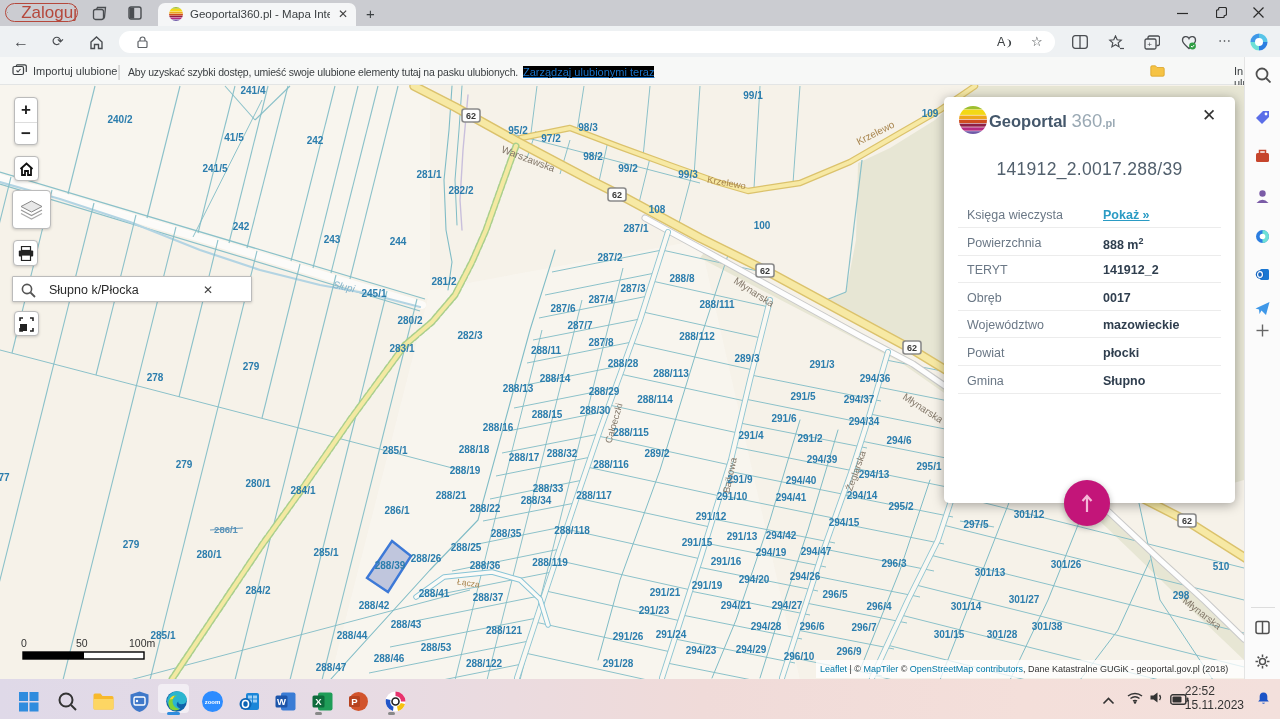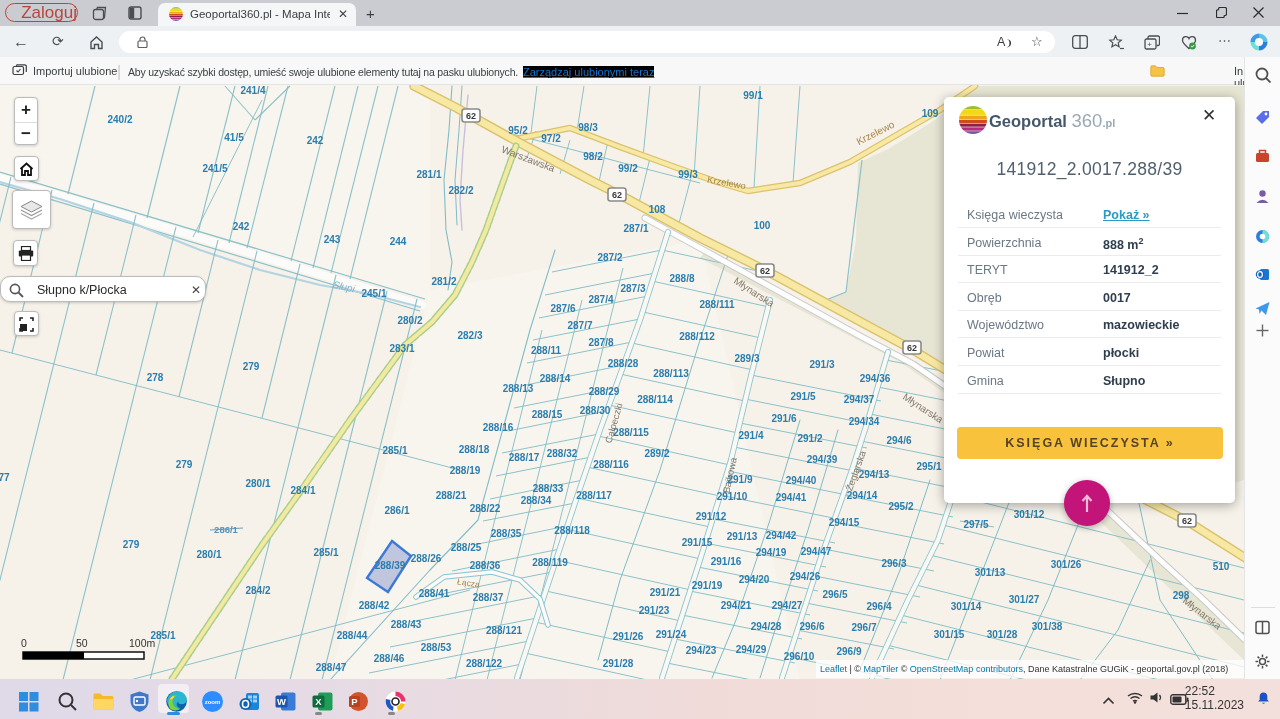--- a/index.html
+++ b/index.html
@@ -495,21 +495,21 @@
 <div class="mbtn" style="left:12px;top:190px;width:39px;height:39px"><svg width="23" height="21" viewBox="0 0 23 21" style="margin-top:9px" xmlns="http://www.w3.org/2000/svg">
         <path d="M11.5 1 L22 6.5 L11.5 12 L1 6.5 Z" fill="#e8e8e8" stroke="#888" stroke-width="1"></path>
         <path d="M1 10 L11.5 15.5 L22 10" fill="none" stroke="#999" stroke-width="1.2"></path>
         <path d="M1 13.5 L11.5 19 L22 13.5" fill="none" stroke="#aaa" stroke-width="1.2"></path>
       </svg></div>
 <div class="mbtn" style="left:13px;top:240px;width:25px;height:26px"><svg width="16" height="15" viewBox="0 0 16 15" style="margin-top:5px" xmlns="http://www.w3.org/2000/svg">
         <rect x="3.5" y="0.5" width="9" height="4" fill="none" stroke="#222" stroke-width="1.2"></rect>
         <rect x="0.8" y="4.5" width="14.4" height="6" rx="1" fill="#222"></rect>
         <rect x="3.5" y="9" width="9" height="5.5" fill="#fff" stroke="#222" stroke-width="1.2"></rect>
       </svg></div>
-<div class="mbtn" style="left:0;top:276px;width:206px;height:26px;border-radius:10px">
+<div class="mbtn" style="left:12px;top:276px;width:240px;height:26px;border-radius:1px">
   <svg width="15" height="15" viewBox="0 0 15 15" style="position:absolute;left:8px;top:6px" xmlns="http://www.w3.org/2000/svg">
         <circle cx="6" cy="6" r="4.6" fill="none" stroke="#555" stroke-width="1.6"></circle>
         <line x1="9.5" y1="9.5" x2="14" y2="14" stroke="#555" stroke-width="1.8"></line>
       </svg>
   <span style="position:absolute;left:36px;top:6px;font-size:12.5px;color:#2b2b2b">Słupno k/Płocka</span>
   <span style="position:absolute;left:190px;top:6px;font-size:12px;color:#444">✕</span>
 </div>
 <div class="mbtn" style="left:14px;top:311px;width:25px;height:25px"><svg width="15" height="15" viewBox="0 0 15 15" style="margin-top:5px" xmlns="http://www.w3.org/2000/svg">
         <path d="M1 4 L1 1 L4 1 M11 1 L14 1 L14 4 M14 11 L14 14 L11 14 M4 14 L1 14 L1 11" fill="none" stroke="#222" stroke-width="1.6"></path>
         <rect x="1" y="7" width="7" height="7" fill="#222"></rect>
@@ -557,21 +557,20 @@
         <span class="vl">płocki</span>
       </div>
       <div class="row" style="top:214px">
         <span class="lb">Województwo</span>
         <span class="vl">mazowieckie</span>
       </div>
       <div class="row" style="top:270px">
         <span class="lb">Gmina</span>
         <span class="vl">Słupno</span>
       </div>
- <div id="kwbtn">KSIĘGA WIECZYSTA »</div>
 </div>
 <div id="fab"><svg width="14" height="20" viewBox="0 0 14 20" style="margin:13px 0 0 16px" xmlns="http://www.w3.org/2000/svg">
         <path d="M7 19 L7 4 M2.5 8 L7 3 L11.5 8" fill="none" stroke="#f4b8d8" stroke-width="2.2"></path>
       </svg></div>
 
 <div id="sidebar">
       <div style="position:absolute;left:6px;top:550px;width:24px;height:1px;background:#ddd"></div>
       <div class="sbic" style="top:9px"><svg width="17" height="17" viewBox="0 0 17 17" style="" xmlns="http://www.w3.org/2000/svg">
           <circle cx="8" cy="8" r="5.5" fill="none" stroke="#505050" stroke-width="1.8"></circle>
           <line x1="12" y1="12" x2="16.5" y2="16.5" stroke="#505050" stroke-width="1.8"></line>

